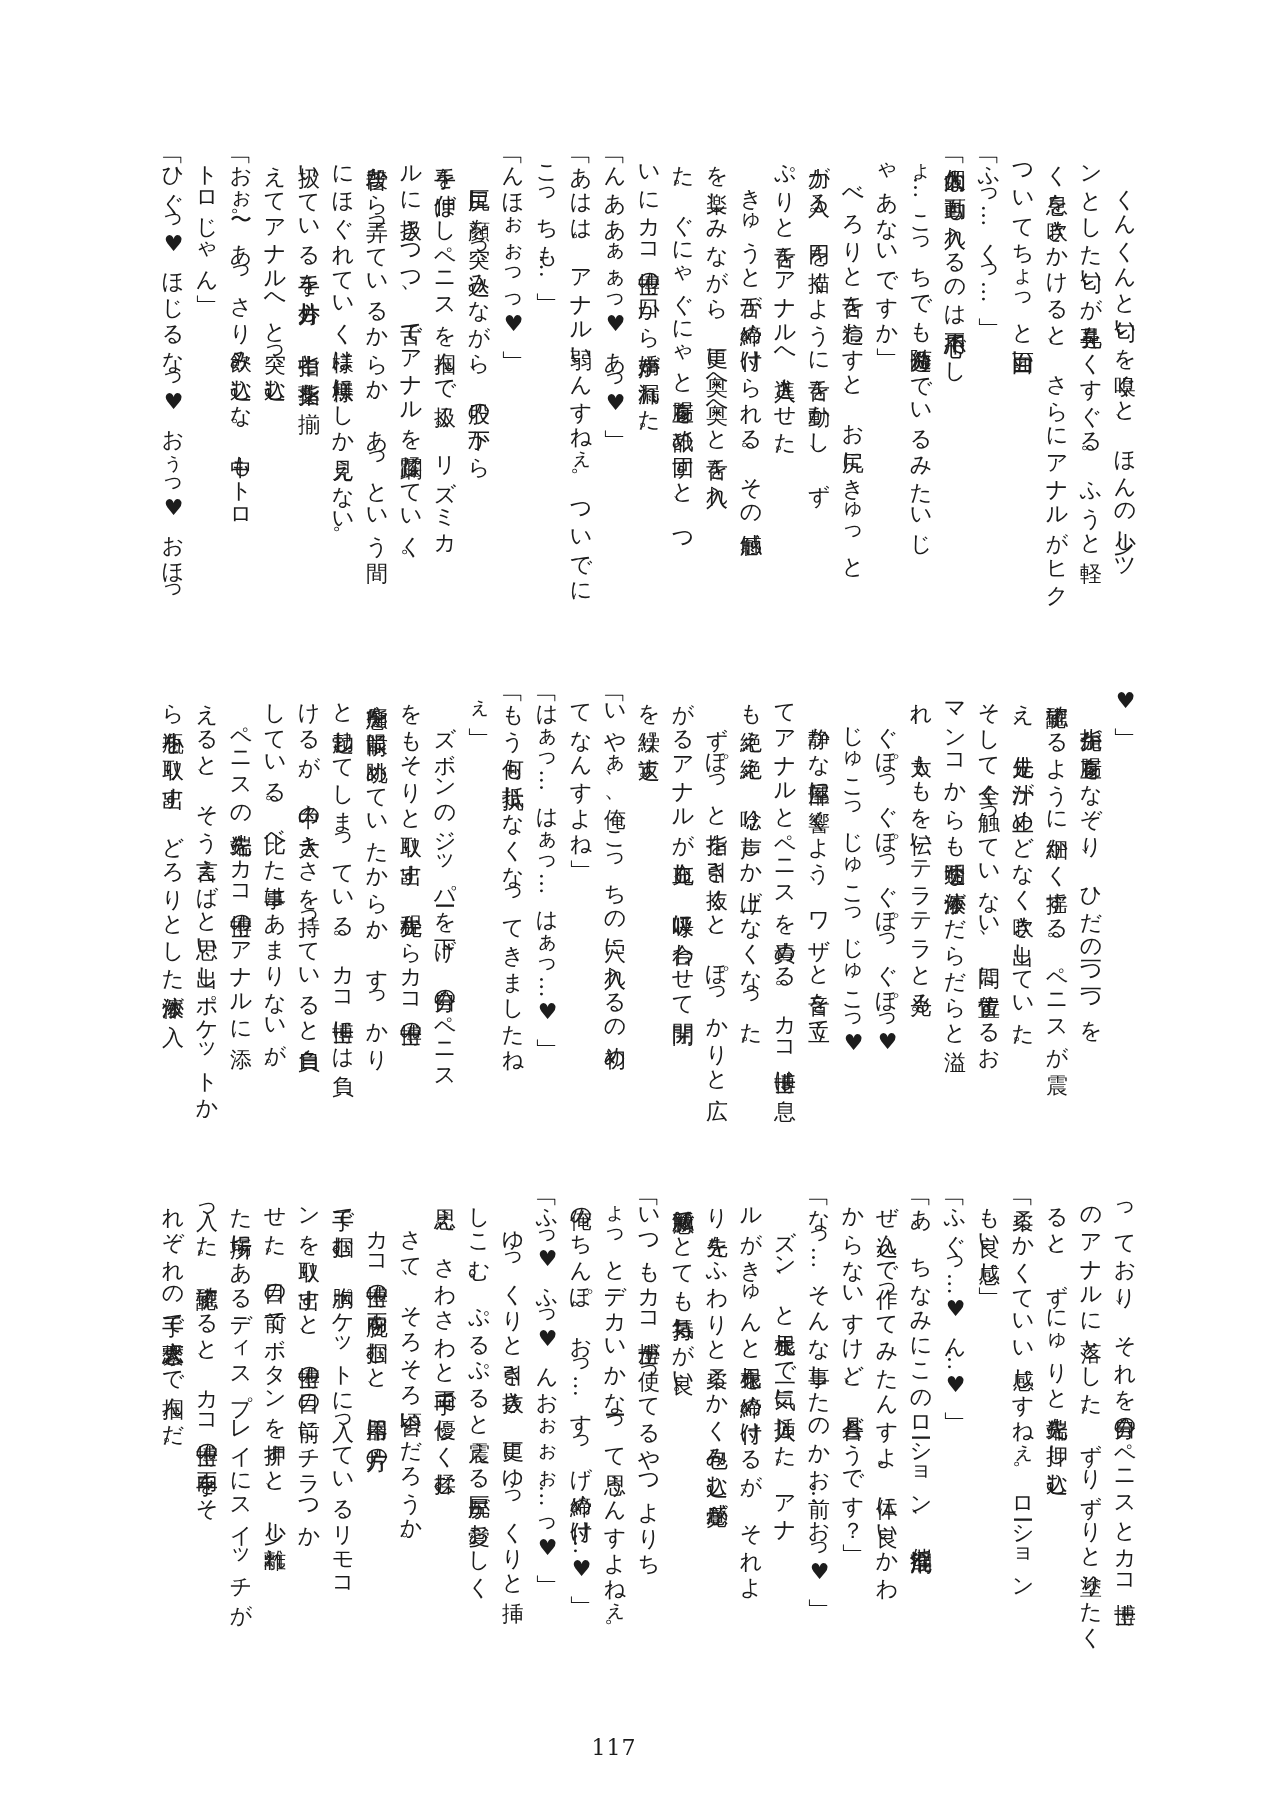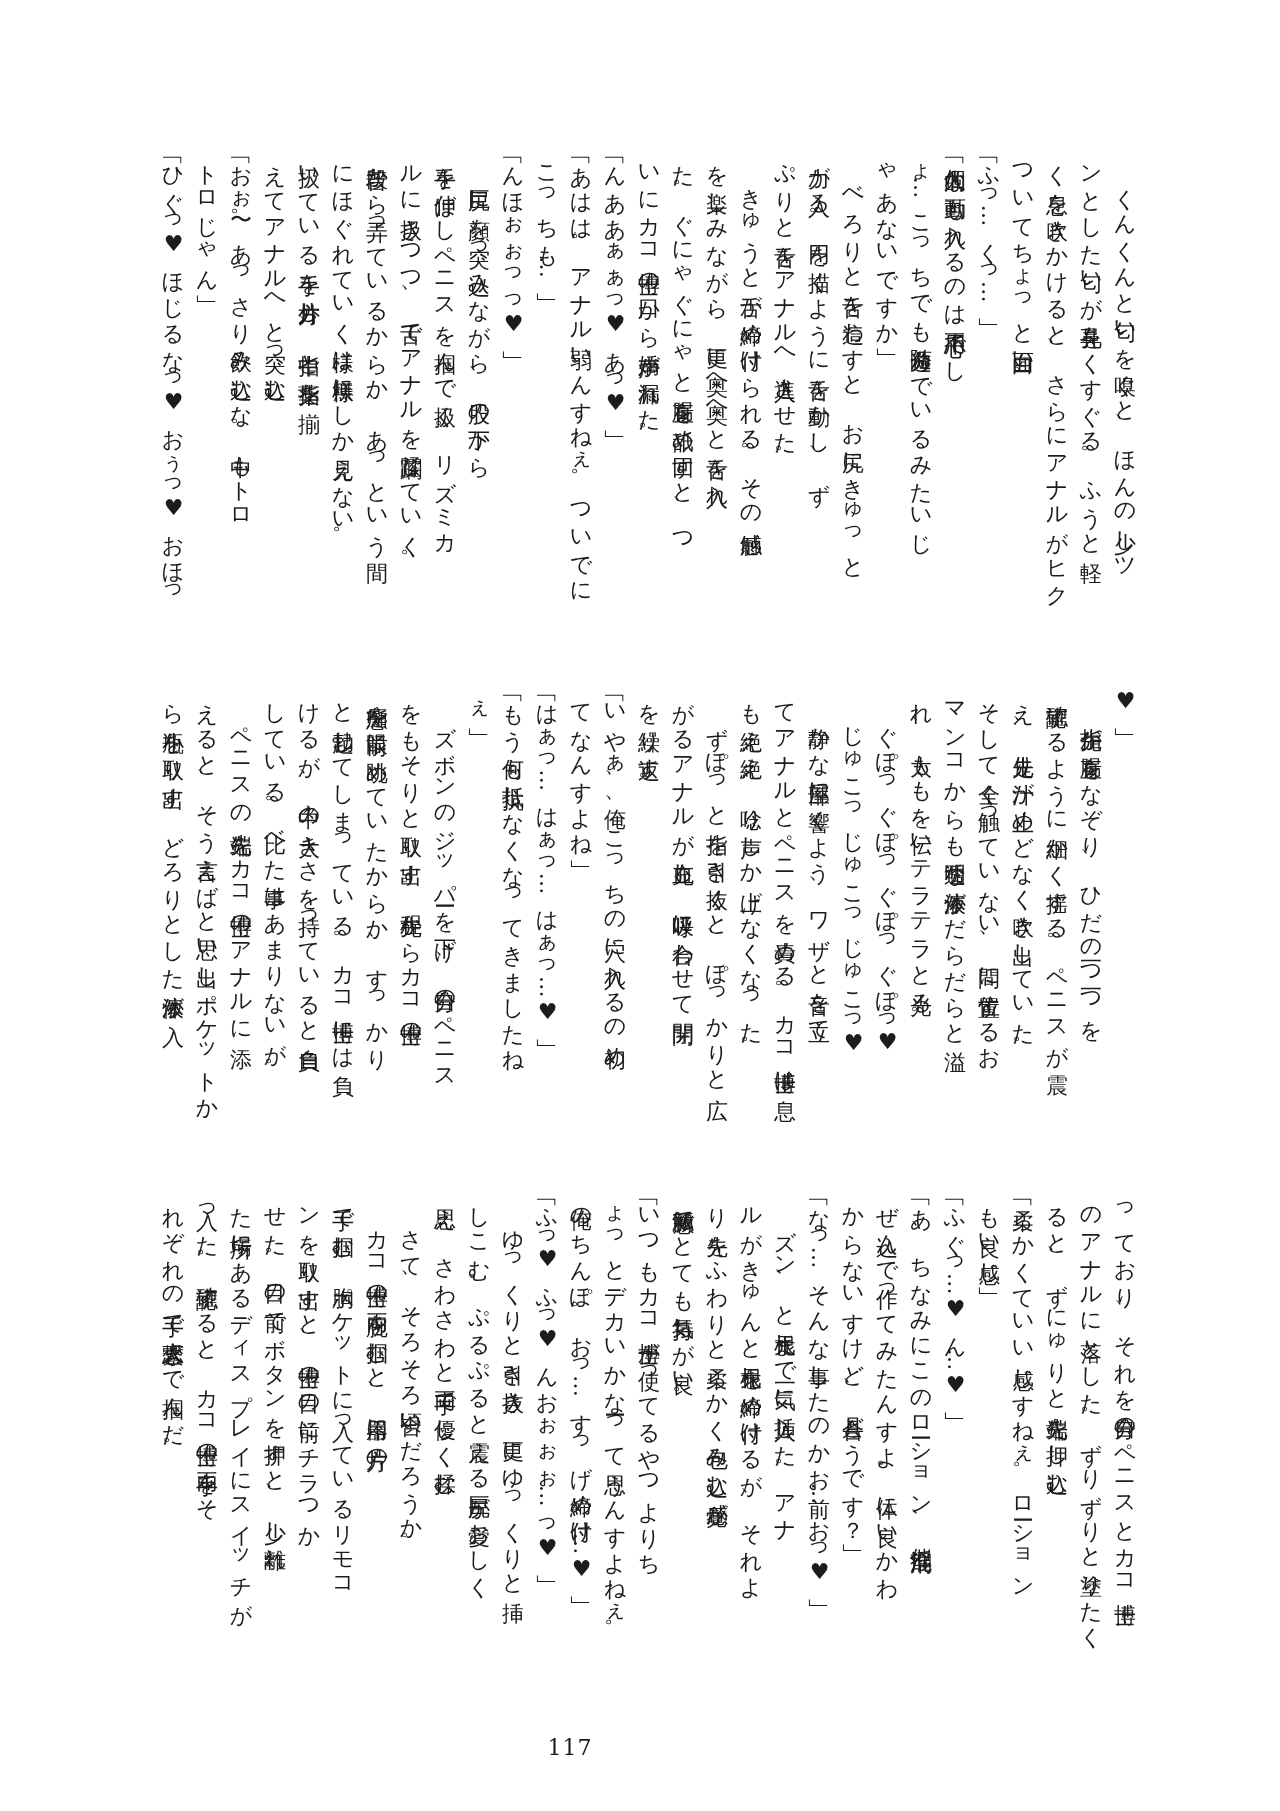--- a/index.html
+++ b/index.html
@@ -35,20 +35,21 @@
   #band-bottom { top: 1192px; }
   .page-number {
     position: absolute;
     top: 1735px;
     left: 0;
     width: 1140px;
     text-align: center;
     font-size: 22px;
     letter-spacing: 1px;
     color: #1c1c1c;
+    padding-left: 44px;
   }
 </style>
 </head>
 <body>
 
 <div class="page">
 
   <div id="band-top" class="band">
       <div class="col">　くんくんと匂いを嗅ぐと、ほんの少しツ</div>
       <div class="col">ンとした匂いが鼻孔をくすぐる。ふうと軽</div>

